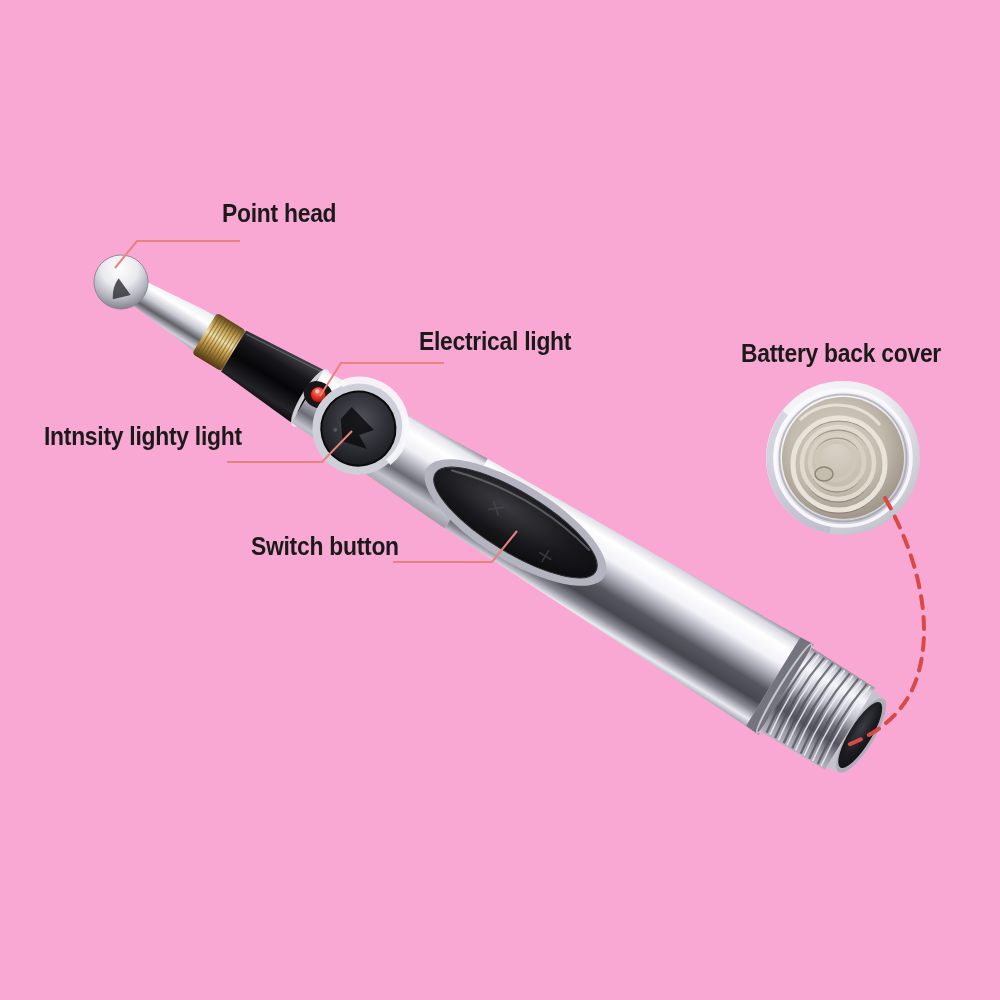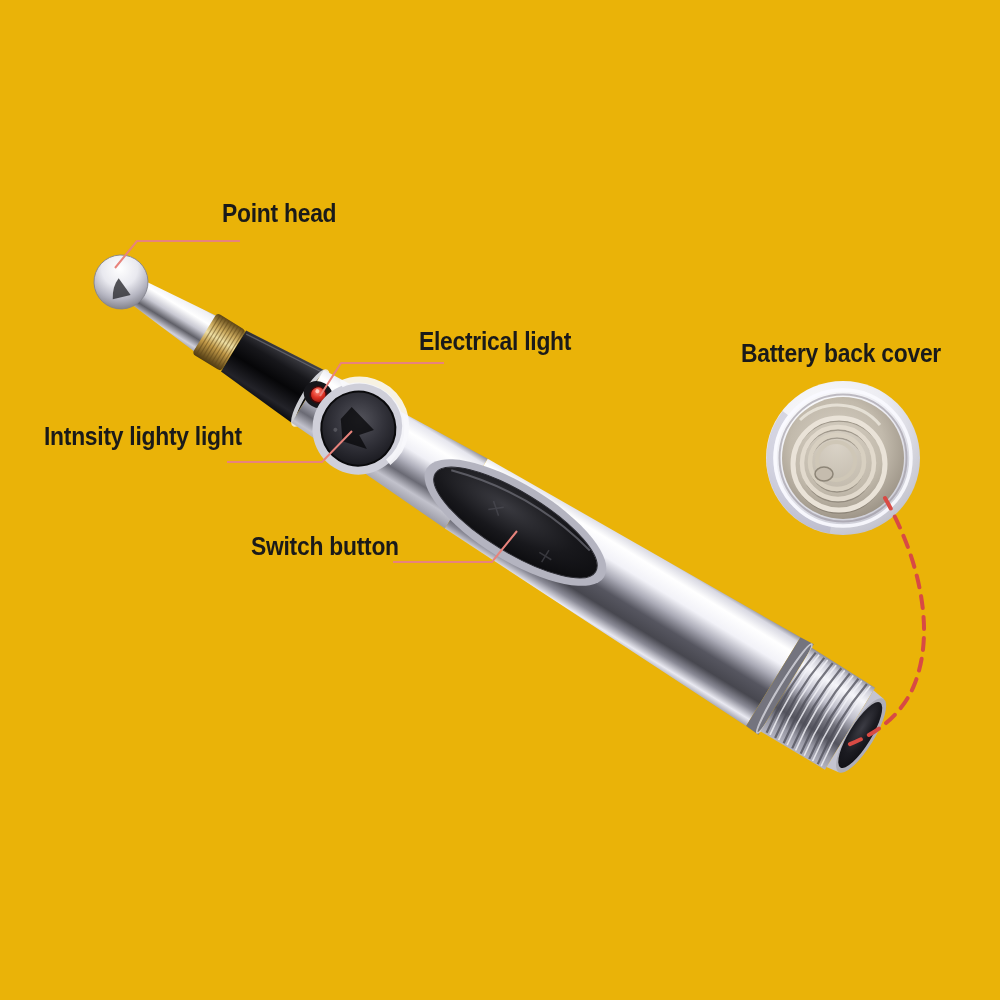--- a/index.html
+++ b/index.html
@@ -1,16 +1,16 @@
 <!DOCTYPE html>
 <html><head>
 <meta charset="utf-8">
 <style>
   html,body{margin:0;padding:0;background:#ffffff;}
-  .canvas{position:relative;width:1000px;height:1000px;background:#eab308;overflow:hidden;
+  .canvas{position:relative;width:1000px;height:1000px;background:#f9a8d4;overflow:hidden;
           font-family:"Liberation Sans",sans-serif;}
   .canvas svg{position:absolute;left:0;top:0;}
   .label{position:absolute;font-weight:bold;font-size:26px;line-height:27px;color:#1a1a1a;
          white-space:nowrap;letter-spacing:-0.3px;transform:scaleX(.88);transform-origin:0 50%;}
   .lbl-point-head{left:222px;top:200px;}
   .lbl-electrical{left:419px;top:328px;}
   .lbl-battery{left:741px;top:340px;}
   .lbl-intensity{left:44px;top:423px;}
   .lbl-switch{left:251px;top:533px;}
 </style>

